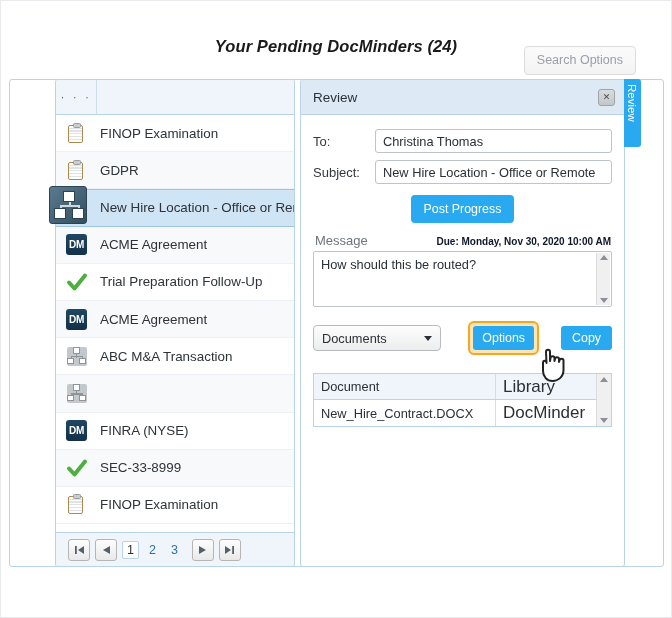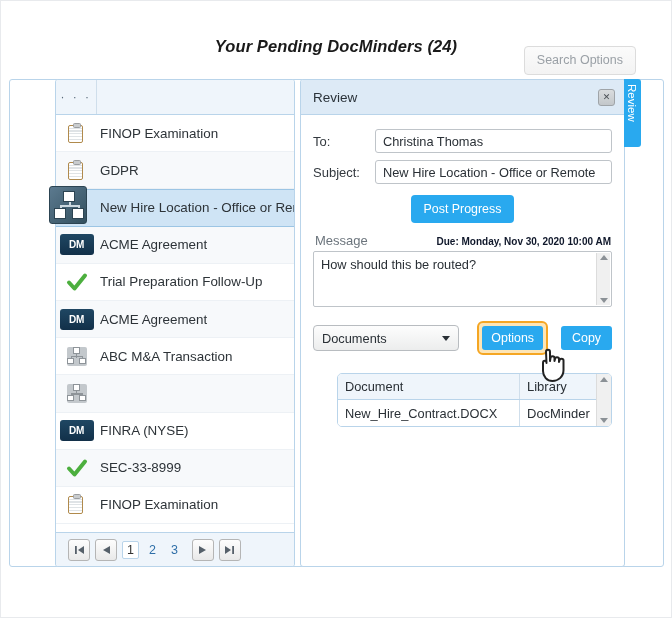--- a/index.html
+++ b/index.html
@@ -136,21 +136,21 @@
   .ic-clipboard .clip {
     position: absolute; left: 4.5px; top: 0;
     width: 8px; height: 5px;
     background: #c9ccce;
     border: 1px solid #9a9da0;
     border-radius: 1.5px;
     box-sizing: border-box;
   }
 
   .ic-dm {
-    width: 34px; height: 21px;
+    width: 21px; height: 21px;
     border-radius: 3px;
     background: linear-gradient(#1f4763, #123049);
     color: #ffffff;
     font-size: 10px;
     font-weight: bold;
     display: flex;
     align-items: center;
     justify-content: center;
     letter-spacing: -0.2px;
   }
@@ -349,21 +349,21 @@
     border-left: 4.5px solid transparent;
     border-right: 4.5px solid transparent;
   }
   .arrow-up { border-bottom: 5px solid #8b9196; }
   .arrow-dn { border-top: 5px solid #8b9196; }
 
   .ctrl-row {
     display: flex;
     align-items: center;
     margin-top: 14px;
-    gap: 0;
+    gap: 9px;
     position: relative;
   }
   .doc-select {
     width: 158px; height: 26px;
     border: 1px solid #b8bcc0;
     border-radius: 4px;
     background: linear-gradient(#fdfdfd, #eceded);
     display: flex;
     align-items: center;
     justify-content: space-between;
@@ -403,39 +403,38 @@
     left: 222px; top: 18px;
     width: 40px; height: 44px;
     pointer-events: none;
     z-index: 10;
   }
 
   
   .doc-table {
     margin-top: 18px;
     border: 1px solid #b9d4ea;
-    border-radius: 5px;
+    border-radius: 0;
     position: relative;
     overflow: hidden;
-    margin-left: 24px;
   }
   .dt-header { display: flex; background: #eff5fb; height: 25px; border-bottom: 1px solid #b9d4ea; }
   .dt-row { display: flex; height: 26px; background: #ffffff; }
   .dt-c1 {
     width: 182px;
     font-size: 12.8px;
     color: #2a3036;
     display: flex; align-items: center;
     padding-left: 7px;
     border-right: 1px solid #cfdeeb;
     box-sizing: border-box;
   }
   .dt-c2 {
     flex: 1;
-    font-size: 13px;
+    font-size: 17px;
     color: #2a3036;
     display: flex; align-items: center;
     padding-left: 7px;
     box-sizing: border-box;
   }
   .dt-scroll {
     position: absolute;
     right: 0; top: 0; bottom: 0;
     width: 15px;
     background: #f0f0f0;

